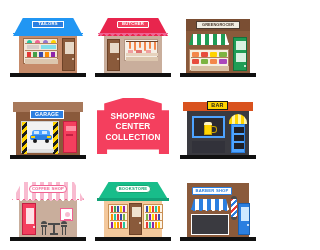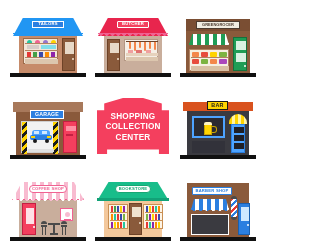--- a/index.html
+++ b/index.html
@@ -186,22 +186,22 @@
       </div>
       <div class="ground"></div>
     </div>
   </div>
 
   <div class="cell" style="left:89px;top:88px;">
     <div class="centerTile">
       <div class="centerRoof"></div>
       <div class="centerText">
         <div>SHOPPING</div>
+        <div>CENTER</div>
         <div>COLLECTION</div>
-        <div>CENTER</div>
       </div>
     </div>
   </div>
 
   <div class="cell" style="left:174px;top:88px;">
     <div class="shop">
       <div class="bldg" style="left:13px;top:22px;width:62px;height:45px;background:#3a3a40;"></div>
       <div class="bldg" style="left:9px;top:14px;width:70px;height:9px;background:#d9521e;"></div>
       <div class="sign" style="left:33px;top:13px;width:21px;height:9px;background:#ffd400;border:1px solid #1a1a1a;">
         <span style="color:#1a1a1a;font-size:5.4px;letter-spacing:.3px;">BAR</span>

